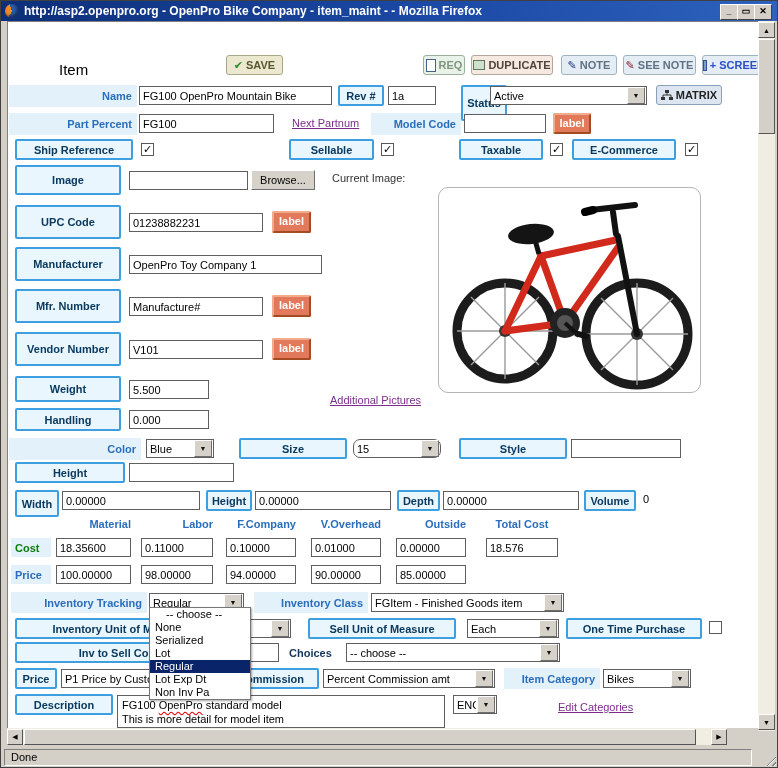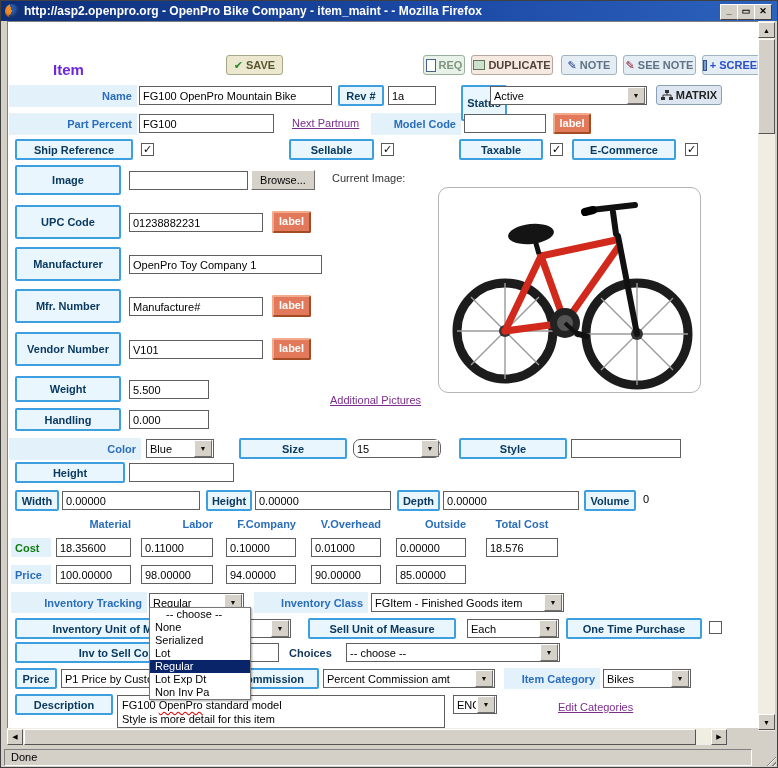--- a/index.html
+++ b/index.html
@@ -89,21 +89,21 @@
   <div class="abs" id="titlebar">
     <span class="abs" id="fficon"></span>
     <span class="abs" id="titletext">http://asp2.openpro.org - OpenPro Bike Company - item_maint - - Mozilla Firefox</span>
     <span class="abs winbtn" style="left:719px;">_</span>
     <span class="abs winbtn" style="left:736px;">▭</span>
     <span class="abs winbtn" style="left:753px;">✕</span>
   </div>
 
   <div class="abs" id="content"></div>
 
-  <div class="abs" style="left:52px;top:60px;font-size:15px;font-weight:bold;color:#6d28d9;">Item</div>
+  <div class="abs" style="left:58px;top:60px;font-size:15px;font-weight:normal;color:#000000;">Item</div>
   <div class="abs tbtn" style="left:225px;top:54px;width:57px;background:#ece7cf;border-color:#a8a888;color:#55572e;">
     <span style="color:#2c8a2c;font-family:'DejaVu Sans',sans-serif;">✔</span>
     <span>SAVE</span>
   </div>
   <div class="abs tbtn" style="left:422px;top:54px;width:42px;background:#e9f2e9;border-color:#9ab09a;color:#7f957f;">
     <span style="width:8px;height:11px;background:#fff;border:1px solid #46618a;display:inline-block;"></span>
     <span>REQ</span>
   </div>
   <div class="abs tbtn" style="left:470px;top:54px;width:82px;background:#f6e9e2;border-color:#b5a79d;color:#4e443b;">
     <span style="width:10px;height:8px;background:#cfe0cf;border:1px solid #5a7a5a;display:inline-block;"></span>
@@ -226,21 +226,21 @@
   <div class="abs sel" style="left:352px;top:438px;width:88px;border-radius:7px;">
     <span class="tx">15</span>
       <span class="ar">▼</span>
   </div>
   <div class="abs blabel" style="left:458px;top:437px;width:108px;height:21px;">Style</div>
   <input class="abs inp" style="left: 570px; top: 438px; width: 110px;" value="">
 
   <div class="abs blabel" style="left:14px;top:461px;width:110px;height:21px;">Height</div>
   <input class="abs inp" style="left: 128px; top: 462px; width: 105px;" value="">
 
-  <div class="abs blabel" style="left:14px;top:489px;width:44px;height:21px;">Width</div>
+  <div class="abs blabel" style="left:14px;top:489px;width:44px;height:27px;">Width</div>
   <input class="abs inp" style="left: 61px; top: 490px; width: 138px;" value="0.00000">
   <div class="abs blabel" style="left:205px;top:489px;width:46px;height:21px;">Height</div>
   <input class="abs inp" style="left: 254px; top: 490px; width: 136px;" value="0.00000">
   <div class="abs blabel" style="left:396px;top:489px;width:43px;height:21px;">Depth</div>
   <input class="abs inp" style="left: 442px; top: 490px; width: 136px;" value="0.00000">
   <div class="abs blabel" style="left:583px;top:489px;width:52px;height:21px;">Volume</div>
   <div class="abs" style="left:642px;top:492px;font-size:11px;color:#000;">0</div>
 
   <div class="abs hdr" style="left:55px;top:517px;width:75px;text-align:right;">Material</div>
   <div class="abs hdr" style="left:140px;top:517px;width:72px;text-align:right;">Labor</div>
@@ -308,21 +308,21 @@
   </div>
   <div class="abs plabel pr" style="left:503px;top:667px;width:96px;height:21px;">Item Category</div>
   <div class="abs sel" style="left:602px;top:668px;width:88px;">
     <span class="tx">Bikes</span>
       <span class="ar">▼</span>
   </div>
 
   <div class="abs blabel" style="left:14px;top:693px;width:98px;height:21px;">Description</div>
   <div class="abs desc" style="left:116px;top:694px;width:328px;height:33px;">
     <span>FG100 </span><span class="sp">OpenPro</span><span> standard model</span><br>
-    <span>Style is more detail for this item</span>
+    <span>This is more detail for model item</span>
   </div>
   <div class="abs sel" style="left:452px;top:694px;width:44px;">
     <span class="tx">ENG</span>
       <span class="ar">▼</span>
   </div>
   <a class="abs link" style="left:557px;top:700px;" href="#">Edit Categories</a>
 
   <div class="abs" id="popup">
     <div class="opt first">-- choose --</div>
     <div class="opt">None</div>

